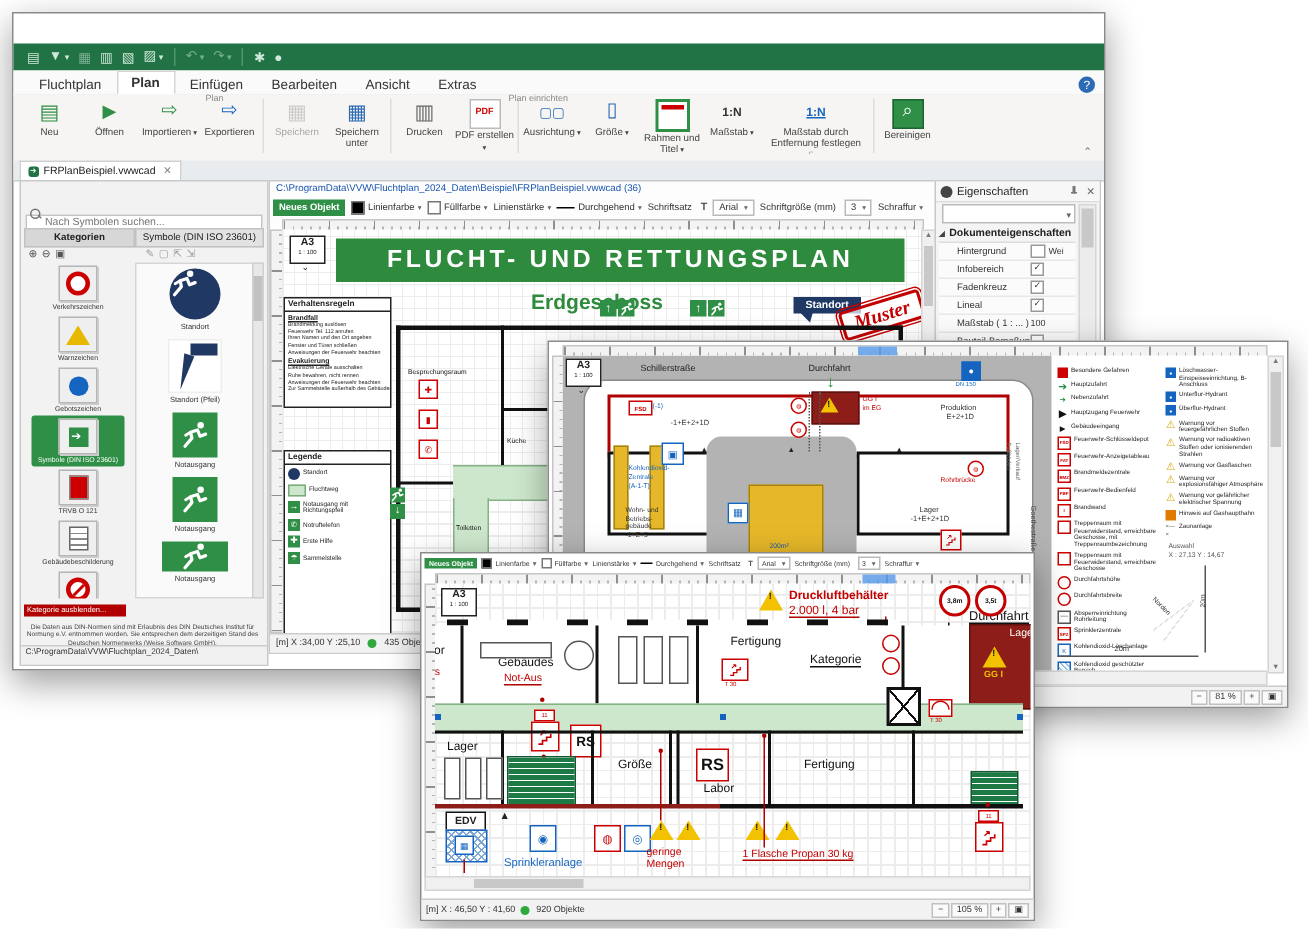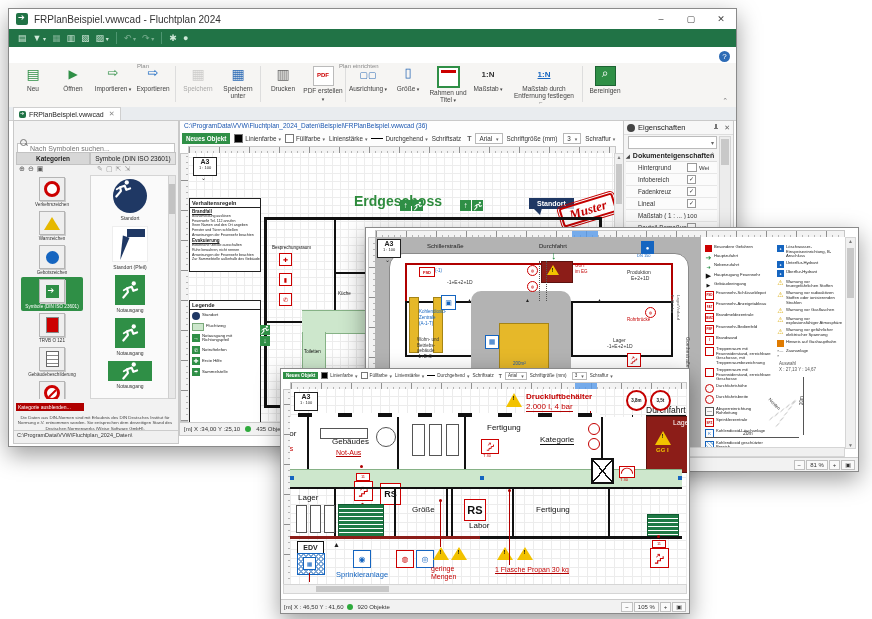--- a/index.html
+++ b/index.html
@@ -259,46 +259,46 @@
   </symbol>
   <symbol id="stairsvg" viewBox="0 0 24 24">
     <path fill="none" stroke="currentColor" stroke-width="2.4" d="M2 22 h6 v-5 h6 v-5 h6 v-5"></path>
     <path fill="none" stroke="currentColor" stroke-width="2" d="M5 9 L12 3 M12 3 v4 M12 3 h-4.5"></path>
   </symbol>
 </defs>
   </svg>
 
 <div class="win" id="mainwin" style="left:8px;top:8px;width:727px;height:437px">
 
-  <div class="abs" id="titlebar">
-    <span class="appico"></span>
-    <span id="titletext">FRPlanBeispiel.vwwcad - Fluchtplan 2024</span>
-    <span class="wbtns">
-      <span class="wbtn">–</span>
-      <span class="wbtn">▢</span>
-      <span class="wbtn">✕</span>
-    </span>
-  </div>
 
   <div class="abs" id="qatbar">
 
   <span class="qat q-new"></span>
       <span class="qat q-open dd"></span>
       <span class="qat q-save dim"></span>
       <span class="qat q-print"></span>
       <span class="qat q-pdf"></span>
       <span class="qat q-export dd"></span>
       <span class="qat q-sep"></span>
       <span class="qat q-undo dd dim"></span>
       <span class="qat q-redo dd dim"></span>
       <span class="qat q-sep"></span>
       <span class="qat q-opt"></span>
       <span class="qat q-help"></span>
     </div>
 
+  <div class="abs" id="menubar">
+
+  <span class="mtab">Fluchtplan</span>
+      <span class="mtab active">Plan</span>
+      <span class="mtab">Einfügen</span>
+      <span class="mtab">Bearbeiten</span>
+      <span class="mtab">Ansicht</span>
+      <span class="mtab">Extras</span>
+    </div>
 
   <div id="ribbon">
     
   </div>
   <div class="abs" style="left:4px;top:56px;right:30px;height:42px;display:flex;align-items:flex-start">
 
       <span class="rb">
         <span class="ric ic-new"></span>
         <span class="rlbl">Neu</span>
       </span>
@@ -559,20 +559,21 @@
         </span>
     </div>
     <div class="ruler-h" style="left:8px;top:25px;right:8px;height:7px"></div>
     <div class="ruler-v" style="left:0;top:32px;width:8px;bottom:13px"></div>
 
     <div id="canvas1">
       <div class="a3badge" style="left:5px;top:4px">
         <b>A3</b>
           <i>1 : 100</i>
       </div>
+      <div id="band1">FLUCHT- UND RETTUNGSPLAN</div>
       <div id="floor1">Erdgeschoss</div>
 
       <span class="xs" style="left:212px;top:47px">↑</span>
       <span class="xs" style="left:224px;top:47px"><svg class="runner small" viewBox="0 0 24 24" style="margin-top:1px">
             <use href="#runner"></use>
           </svg></span>
       <span class="xs" style="left:272px;top:47px">↑</span>
       <span class="xs" style="left:284px;top:47px"><svg class="runner small" viewBox="0 0 24 24" style="margin-top:1px">
             <use href="#runner"></use>
           </svg></span>

